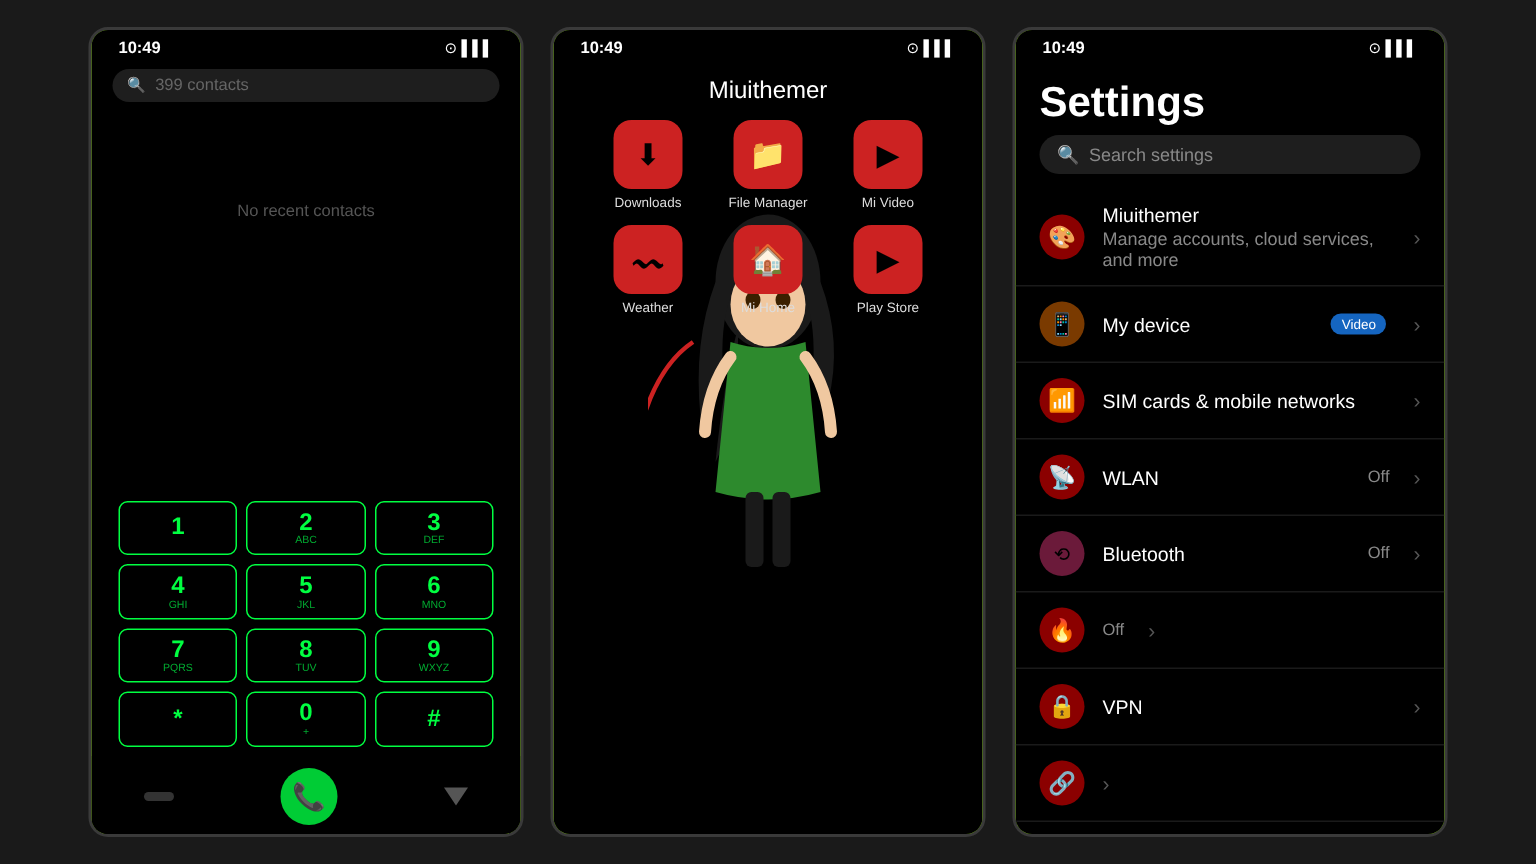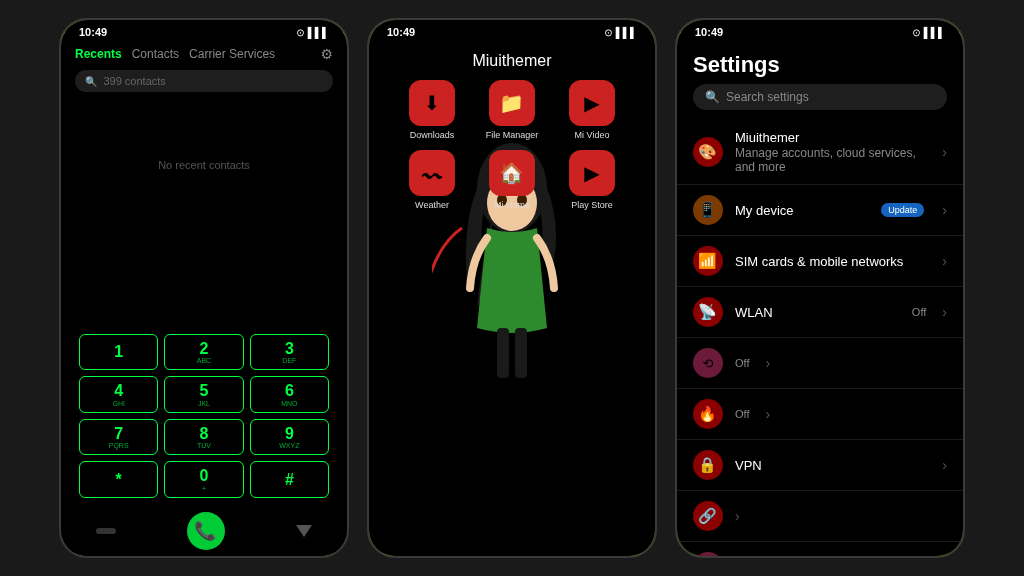--- a/index.html
+++ b/index.html
@@ -13,21 +13,21 @@
       gap: 18px;
       font-family: 'Arial', sans-serif;
       overflow: hidden;
     }
 
     
     .phone {
       width: 290px;
       height: 540px;
       background: #84cc16;
-      border-radius: 28px;
+      border-radius: 13px;
       border: 2px solid #3a3a3a;
       overflow: hidden;
       position: relative;
       display: flex;
       flex-direction: column;
     }
 
     
     .status-bar {
       display: flex;
@@ -189,21 +189,21 @@
       background: #cc2222;
       border-radius: 12px;
       display: flex;
       align-items: center;
       justify-content: center;
       font-size: 20px;
     }
     .app-label { color: #ddd; font-size: 9px; text-align: right; }
     .settings-title {
       color: #fff;
-      font-size: 22px;
+      font-size: 28px;
       font-weight: bold;
       padding: 10px 16px 6px;
     }
     .settings-search {
       margin: 0 16px 10px;
       background: #1e1e1e;
       border-radius: 20px;
       padding: 6px 12px;
       display: flex;
       align-items: center;
@@ -253,26 +253,20 @@
 <div class="phone">
   <div class="status-bar">
     <span class="time">10:49</span>
     <div class="status-icons">
       <span>⊙</span>
       <span>▌▌▌</span>
     </div>
   </div>
   <div class="screen-content phone1">
     <div class="dialer-top">
-      <div class="dialer-tabs">
-        <span class="dialer-tab-active">Recents</span>
-        <span class="dialer-tab">Contacts</span>
-        <span class="dialer-tab">Carrier Services</span>
-        <span class="dialer-gear">⚙</span>
-      </div>
       <div class="search-bar">
         <span class="search-icon-small">🔍</span>
         <span>399 contacts</span>
       </div>
     </div>
     <div class="no-recent">
       <div class="contact-cards">🗂</div>
       <span class="no-recent-text">No recent contacts</span>
     </div>
     <div class="keypad">
@@ -423,21 +417,21 @@
         <div class="settings-item-sub">Manage accounts, cloud services, and more</div>
       </div>
       <span class="settings-arrow">›</span>
     </div>
 
     <div class="settings-item">
       <div class="settings-icon icon-orange">📱</div>
       <div class="settings-text">
         <div class="settings-item-title">My device</div>
       </div>
-      <span class="settings-badge">Update</span>
+      <span class="settings-badge">Video</span>
       <span class="settings-arrow">›</span>
     </div>
 
     <div class="settings-item">
       <div class="settings-icon icon-red">📶</div>
       <div class="settings-text">
         <div class="settings-item-title">SIM cards &amp; mobile networks</div>
       </div>
       <span class="settings-arrow">›</span>
     </div>
@@ -446,20 +440,23 @@
       <div class="settings-icon icon-red">📡</div>
       <div class="settings-text">
         <div class="settings-item-title">WLAN</div>
       </div>
       <span class="settings-off">Off</span>
       <span class="settings-arrow">›</span>
     </div>
 
     <div class="settings-item">
       <div class="settings-icon icon-pink" style="font-size:13px;">⟲</div>
+      <div class="settings-text">
+        <div class="settings-item-title">Bluetooth</div>
+      </div>
       <span class="settings-off">Off</span>
       <span class="settings-arrow">›</span>
     </div>
 
     <div class="settings-item">
       <div class="settings-icon icon-red">🔥</div>
       <span class="settings-off">Off</span>
       <span class="settings-arrow">›</span>
     </div>
 

